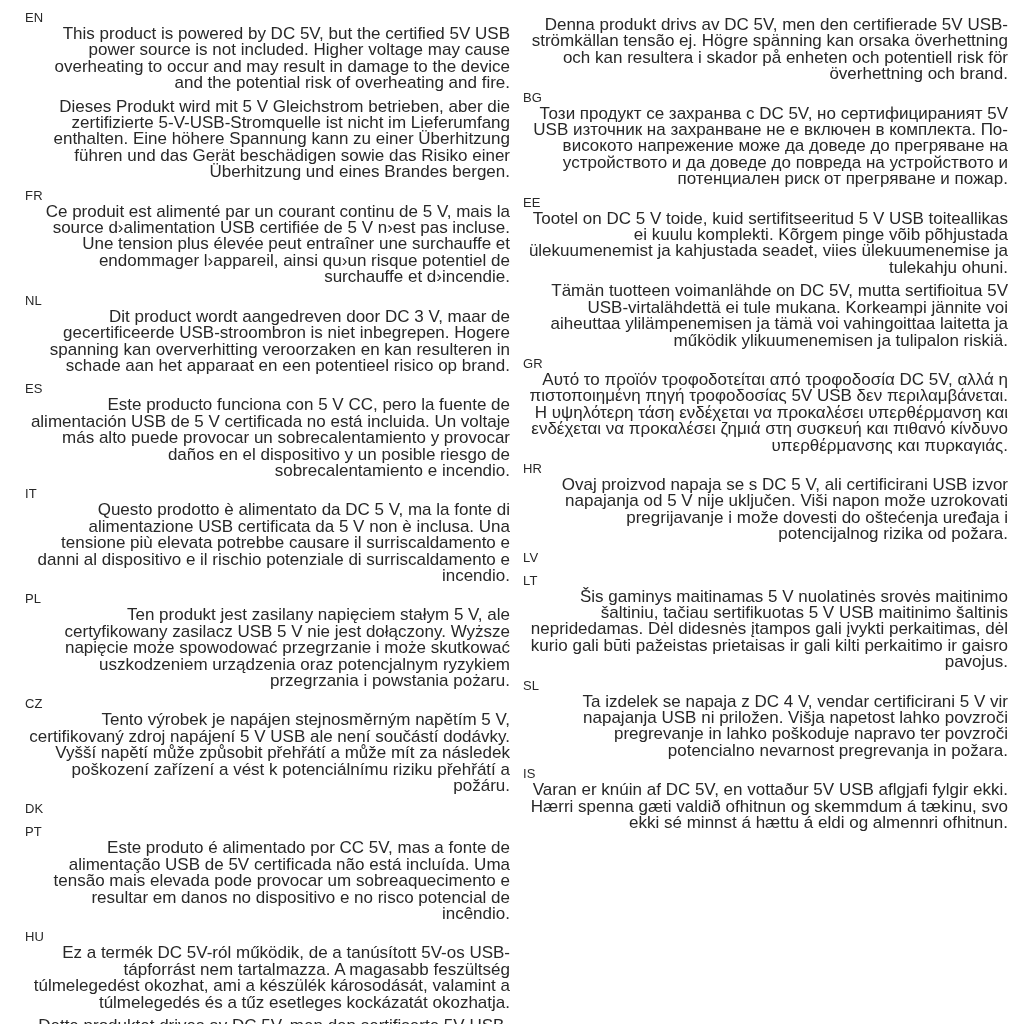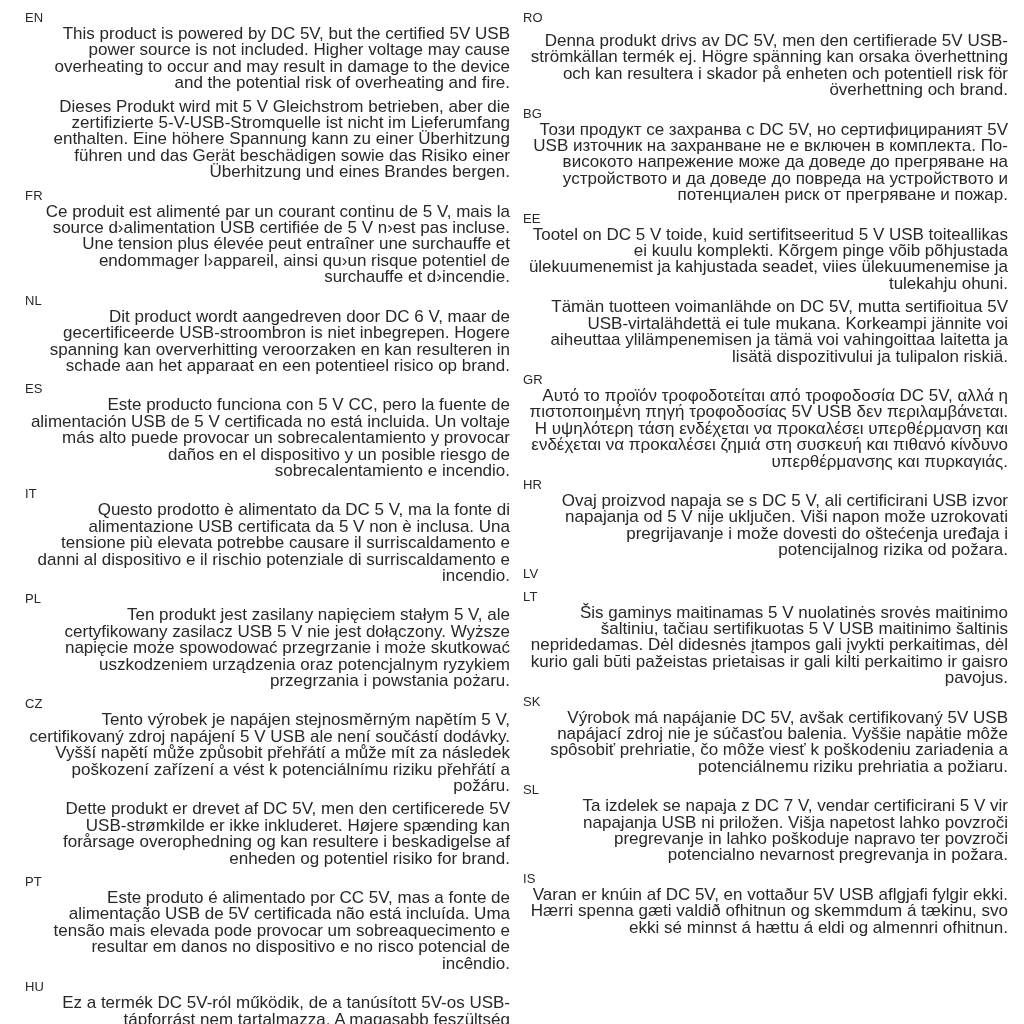--- a/index.html
+++ b/index.html
@@ -47,92 +47,87 @@
       </div>
       <div class="lang-block">
         <div class="lang-text">Dieses Produkt wird mit 5 V Gleichstrom betrieben, aber die zertifizierte 5-V-USB-Stromquelle ist nicht im Lieferumfang enthalten. Eine höhere Spannung kann zu einer Überhitzung führen und das Gerät beschädigen sowie das Risiko einer Überhitzung und eines Brandes bergen.</div>
       </div>
       <div class="lang-block">
         <div class="lang-code">FR</div>
         <div class="lang-text">Ce produit est alimenté par un courant continu de 5 V, mais la source d›alimentation USB certifiée de 5 V n›est pas incluse. Une tension plus élevée peut entraîner une surchauffe et endommager l›appareil, ainsi qu›un risque potentiel de surchauffe et d›incendie.</div>
       </div>
       <div class="lang-block">
         <div class="lang-code">NL</div>
-        <div class="lang-text">Dit product wordt aangedreven door DC 6 V, maar de gecertificeerde USB-stroombron is niet inbegrepen. Hogere spanning kan oververhitting veroorzaken en kan resulteren in schade aan het apparaat en een potentieel risico op brand.</div>
+        <div class="lang-text">Dit product wordt aangedreven door DC 3 V, maar de gecertificeerde USB-stroombron is niet inbegrepen. Hogere spanning kan oververhitting veroorzaken en kan resulteren in schade aan het apparaat en een potentieel risico op brand.</div>
       </div>
       <div class="lang-block">
         <div class="lang-code">ES</div>
         <div class="lang-text">Este producto funciona con 5 V CC, pero la fuente de alimentación USB de 5 V certificada no está incluida. Un voltaje más alto puede provocar un sobrecalentamiento y provocar daños en el dispositivo y un posible riesgo de sobrecalentamiento e incendio.</div>
       </div>
       <div class="lang-block">
         <div class="lang-code">IT</div>
         <div class="lang-text">Questo prodotto è alimentato da DC 5 V, ma la fonte di alimentazione USB certificata da 5 V non è inclusa. Una tensione più elevata potrebbe causare il surriscaldamento e danni al dispositivo e il rischio potenziale di surriscaldamento e incendio.</div>
       </div>
       <div class="lang-block">
         <div class="lang-code">PL</div>
         <div class="lang-text">Ten produkt jest zasilany napięciem stałym 5 V, ale certyfikowany zasilacz USB 5 V nie jest dołączony. Wyższe napięcie może spowodować przegrzanie i może skutkować uszkodzeniem urządzenia oraz potencjalnym ryzykiem przegrzania i powstania pożaru.</div>
       </div>
       <div class="lang-block">
         <div class="lang-code">CZ</div>
         <div class="lang-text">Tento výrobek je napájen stejnosměrným napětím 5 V, certifikovaný zdroj napájení 5 V USB ale není součástí dodávky. Vyšší napětí může způsobit přehřátí a může mít za následek poškození zařízení a vést k potenciálnímu riziku přehřátí a požáru.</div>
       </div>
       <div class="lang-block">
-        <div class="lang-text">Dette produkt er drevet af DC 5V, men den certificerede 5V USB-strømkilde er ikke inkluderet. Højere spænding kan forårsage overophedning og kan resultere i beskadigelse af enheden og potentiel risiko for brand.</div>
+        <div class="lang-code">DK</div>
       </div>
       <div class="lang-block">
         <div class="lang-code">PT</div>
         <div class="lang-text">Este produto é alimentado por CC 5V, mas a fonte de alimentação USB de 5V certificada não está incluída. Uma tensão mais elevada pode provocar um sobreaquecimento e resultar em danos no dispositivo e no risco potencial de incêndio.</div>
       </div>
       <div class="lang-block">
         <div class="lang-code">HU</div>
         <div class="lang-text">Ez a termék DC 5V-ról működik, de a tanúsított 5V-os USB-tápforrást nem tartalmazza. A magasabb feszültség túlmelegedést okozhat, ami a készülék károsodását, valamint a túlmelegedés és a tűz esetleges kockázatát okozhatja.</div>
       </div>
       <div class="lang-block">
         <div class="lang-text">Dette produktet drives av DC 5V, men den sertifiserte 5V USB-strømkilden er ikke inkludert. Høyere spenning kan føre til overoppheting, skade på enheten og potensiell risiko for brann.</div>
       </div>
     </div>
   <div class="col" id="col-right">
       <div class="lang-block">
-        <div class="lang-code">RO</div>
       </div>
       <div class="lang-block">
-        <div class="lang-text">Denna produkt drivs av DC 5V, men den certifierade 5V USB-strömkällan termék ej. Högre spänning kan orsaka överhettning och kan resultera i skador på enheten och potentiell risk för överhettning och brand.</div>
+        <div class="lang-text">Denna produkt drivs av DC 5V, men den certifierade 5V USB-strömkällan tensão ej. Högre spänning kan orsaka överhettning och kan resultera i skador på enheten och potentiell risk för överhettning och brand.</div>
       </div>
       <div class="lang-block">
         <div class="lang-code">BG</div>
         <div class="lang-text">Този продукт се захранва с DC 5V, но сертифицираният 5V USB източник на захранване не е включен в комплекта. По-високото напрежение може да доведе до прегряване на устройството и да доведе до повреда на устройството и потенциален риск от прегряване и пожар.</div>
       </div>
       <div class="lang-block">
         <div class="lang-code">EE</div>
         <div class="lang-text">Tootel on DC 5 V toide, kuid sertifitseeritud 5 V USB toiteallikas ei kuulu komplekti. Kõrgem pinge võib põhjustada ülekuumenemist ja kahjustada seadet, viies ülekuumenemise ja tulekahju ohuni.</div>
       </div>
       <div class="lang-block">
-        <div class="lang-text">Tämän tuotteen voimanlähde on DC 5V, mutta sertifioitua 5V USB-virtalähdettä ei tule mukana. Korkeampi jännite voi aiheuttaa ylilämpenemisen ja tämä voi vahingoittaa laitetta ja lisätä dispozitivului ja tulipalon riskiä.</div>
+        <div class="lang-text">Tämän tuotteen voimanlähde on DC 5V, mutta sertifioitua 5V USB-virtalähdettä ei tule mukana. Korkeampi jännite voi aiheuttaa ylilämpenemisen ja tämä voi vahingoittaa laitetta ja működik ylikuumenemisen ja tulipalon riskiä.</div>
       </div>
       <div class="lang-block">
         <div class="lang-code">GR</div>
         <div class="lang-text">Αυτό το προϊόν τροφοδοτείται από τροφοδοσία DC 5V, αλλά η πιστοποιημένη πηγή τροφοδοσίας 5V USB δεν περιλαμβάνεται. Η υψηλότερη τάση ενδέχεται να προκαλέσει υπερθέρμανση και ενδέχεται να προκαλέσει ζημιά στη συσκευή και πιθανό κίνδυνο υπερθέρμανσης και πυρκαγιάς.</div>
       </div>
       <div class="lang-block">
         <div class="lang-code">HR</div>
         <div class="lang-text">Ovaj proizvod napaja se s DC 5 V, ali certificirani USB izvor napajanja od 5 V nije uključen. Viši napon može uzrokovati pregrijavanje i može dovesti do oštećenja uređaja i potencijalnog rizika od požara.</div>
       </div>
       <div class="lang-block">
         <div class="lang-code">LV</div>
       </div>
       <div class="lang-block">
         <div class="lang-code">LT</div>
         <div class="lang-text">Šis gaminys maitinamas 5 V nuolatinės srovės maitinimo šaltiniu, tačiau sertifikuotas 5 V USB maitinimo šaltinis nepridedamas. Dėl didesnės įtampos gali įvykti perkaitimas, dėl kurio gali būti pažeistas prietaisas ir gali kilti perkaitimo ir gaisro pavojus.</div>
       </div>
       <div class="lang-block">
-        <div class="lang-code">SK</div>
-        <div class="lang-text">Výrobok má napájanie DC 5V, avšak certifikovaný 5V USB napájací zdroj nie je súčasťou balenia. Vyššie napätie môže spôsobiť prehriatie, čo môže viesť k poškodeniu zariadenia a potenciálnemu riziku prehriatia a požiaru.</div>
-      </div>
-      <div class="lang-block">
         <div class="lang-code">SL</div>
-        <div class="lang-text">Ta izdelek se napaja z DC 7 V, vendar certificirani 5 V vir napajanja USB ni priložen. Višja napetost lahko povzroči pregrevanje in lahko poškoduje napravo ter povzroči potencialno nevarnost pregrevanja in požara.</div>
+        <div class="lang-text">Ta izdelek se napaja z DC 4 V, vendar certificirani 5 V vir napajanja USB ni priložen. Višja napetost lahko povzroči pregrevanje in lahko poškoduje napravo ter povzroči potencialno nevarnost pregrevanja in požara.</div>
       </div>
       <div class="lang-block">
         <div class="lang-code">IS</div>
         <div class="lang-text">Varan er knúin af DC 5V, en vottaður 5V USB aflgjafi fylgir ekki. Hærri spenna gæti valdið ofhitnun og skemmdum á tækinu, svo ekki sé minnst á hættu á eldi og almennri ofhitnun.</div>
       </div>
     </div>
 </div>
 
 </body></html>

